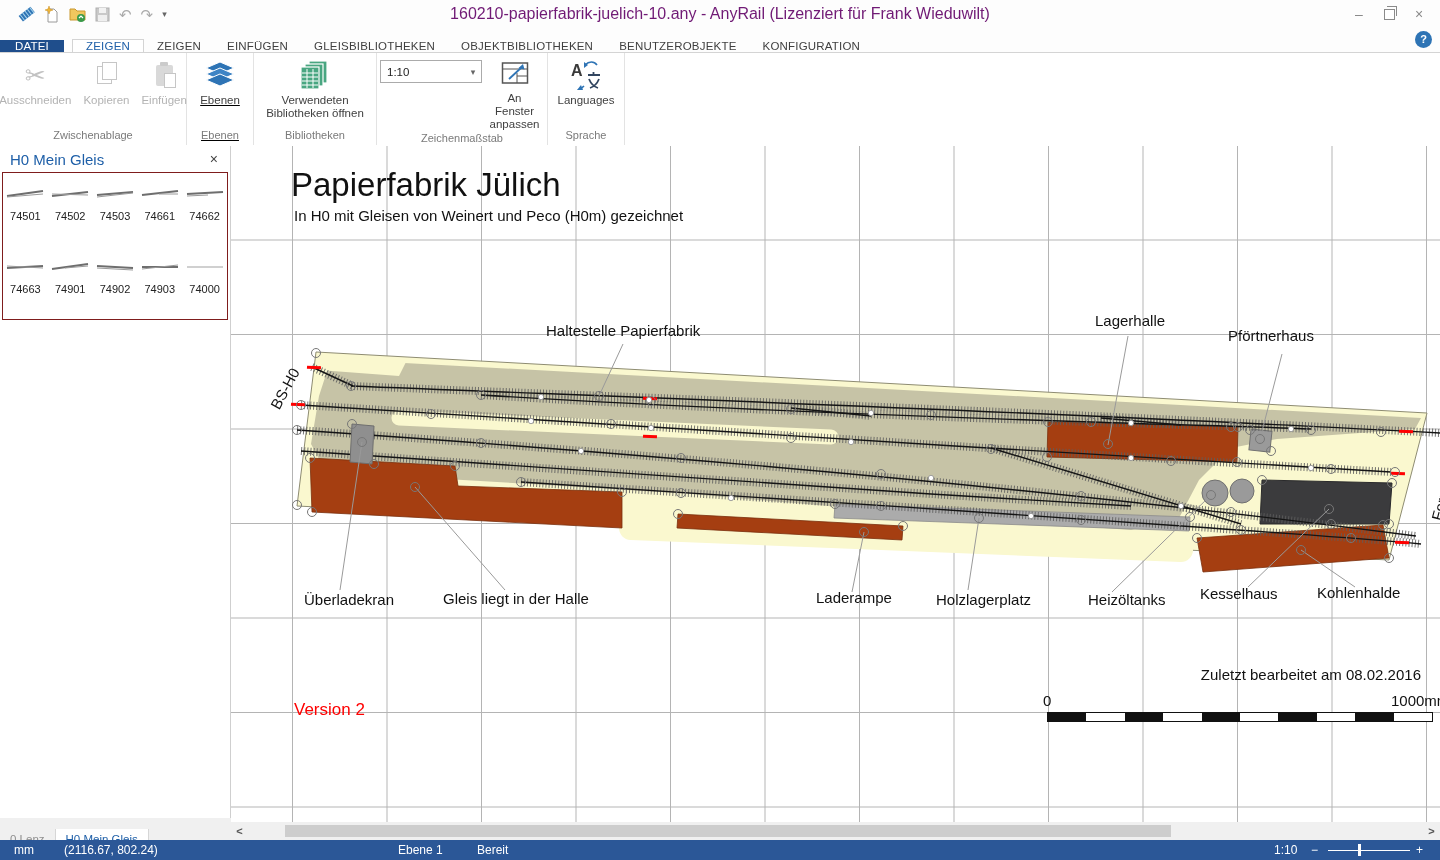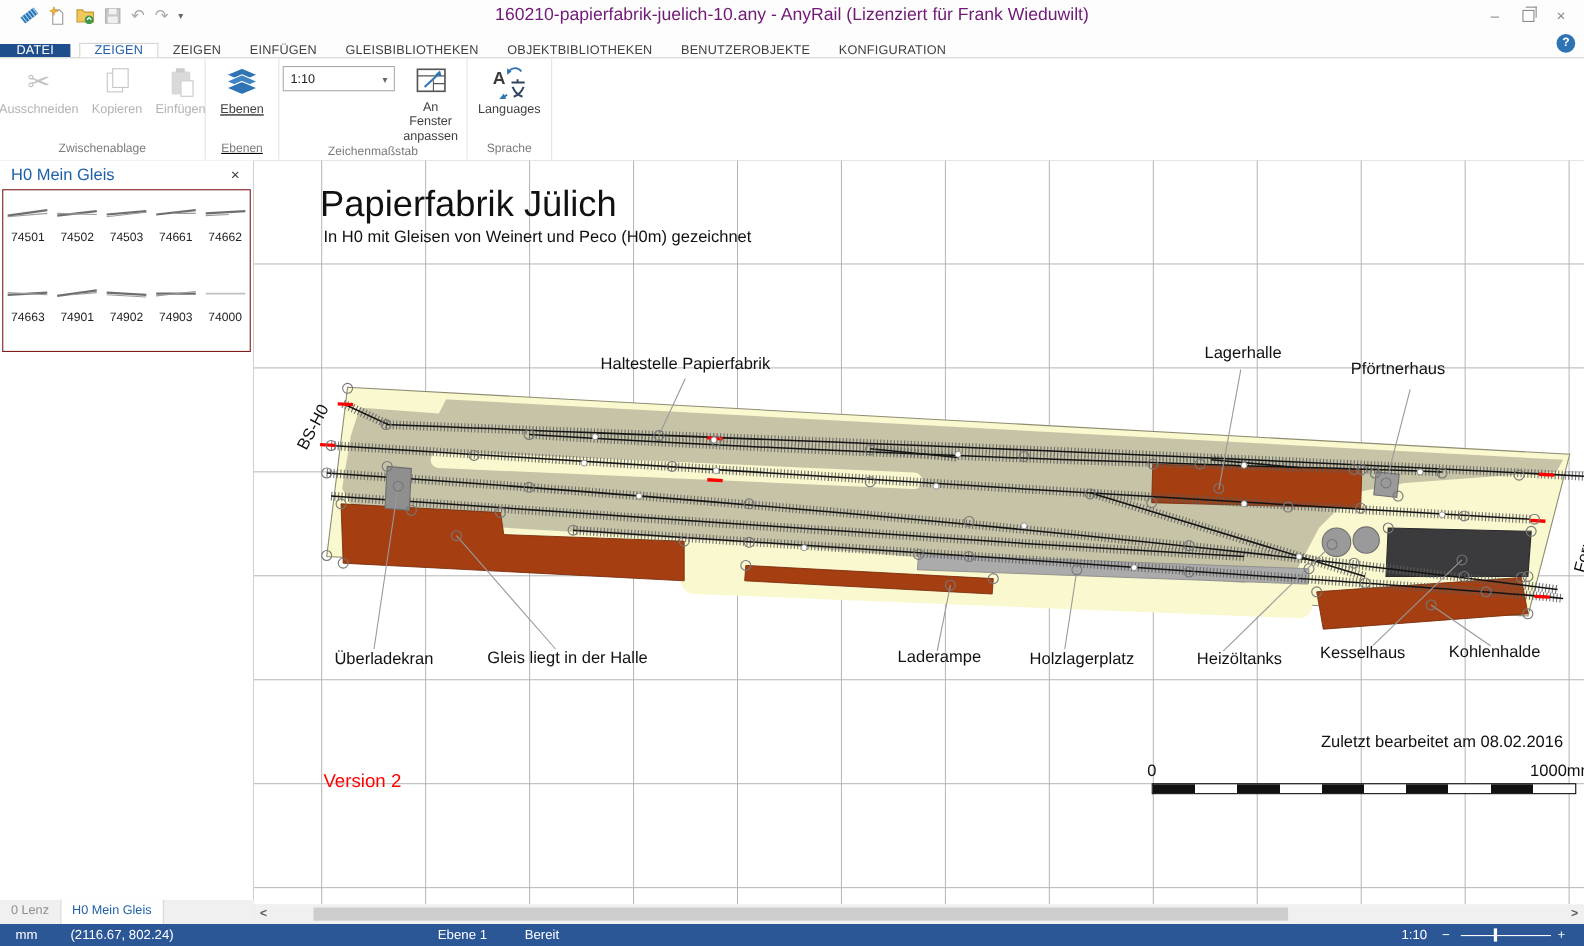--- a/index.html
+++ b/index.html
@@ -46,21 +46,21 @@
   
   .sidepanel{position:absolute;left:0;top:146px;width:230px;height:672px;background:#fff;border-right:1px solid #CFCFCF;}
   .sp-title{position:absolute;left:10px;top:5px;font-size:15px;color:#1E5FA8;}
   .sp-close{position:absolute;right:12px;top:5px;font-size:14px;color:#444;}
   .sp-box{position:absolute;left:2px;top:26px;width:224px;height:146px;border:1px solid #7f1d1d;display:grid;grid-template-columns:repeat(5,1fr);grid-template-rows:1fr 1fr;}
   .sp-item{display:flex;flex-direction:column;align-items:center;padding-top:14px;}
   .sp-item .num{font-size:11px;color:#222;margin-top:11px;}
 
   
   .btabs{position:absolute;left:0;top:818px;width:231px;height:22px;background:#F0F0F0;border-right:1px solid #CFCFCF;display:flex;font-size:11.5px;}
-  .btab{padding:0 10px;line-height:21px;}
+  .btab{padding:0 10px;line-height:21px;margin-top:11px;}
   .btab.inactive{color:#8F8F8F;border-right:1px solid #D6D6D6;}
   .btab.active{background:#fff;color:#1E5FA8;border-right:1px solid #D6D6D6;}
 
   
   .canvas{position:absolute;left:231px;top:146px;width:1209px;height:676px;background:#fff;overflow:hidden;
     background-image:linear-gradient(to right,#B4B4B4 1px,transparent 1px),linear-gradient(to bottom,#B4B4B4 1px,transparent 1px);
     background-size:94.5px 94.5px,94.5px 94.5px;background-position:61px 0px,0px 93.5px;}
   .plan-svg{position:absolute;left:0;top:0;}
   .plan-title{position:absolute;left:60px;top:20px;font-size:33px;color:#111;}
   .plan-sub{position:absolute;left:63px;top:61px;font-size:15px;color:#111;}
@@ -172,20 +172,36 @@
             <path d="M16,13 L30,19 L16,25 L2,19 Z" fill="#2E74B5" stroke="#fff"></path>
               </svg>
             </div>
           <div class="lbl">Ebenen</div>
         </div>
       </div>
       <div class="rgroup-label">Ebenen</div>
     </div>
 
 
+    <div class="rgroup" style="width:122px;">
+      <div class="rgroup-body">
+        <div class="rbtn" style="max-width:118px;">
+          <div class="ic">
+              <svg width="34" height="30">
+            <rect x="11" y="1" width="18" height="22" fill="#49A681" stroke="#fff" stroke-width="1.2"></rect>
+            <rect x="7" y="4" width="18" height="22" fill="#49A681" stroke="#fff" stroke-width="1.2"></rect>
+            <rect x="3" y="7" width="18" height="22" fill="#49A681" stroke="#fff" stroke-width="1.2"></rect>
+            <path d="M4,13 h16 M4,17 h16 M4,21 h16 M4,25 h16 M9,9 v19 M15,9 v19" stroke="#fff" stroke-width="1"></path>
+              </svg>
+            </div>
+          <div class="lbl">Verwendeten Bibliotheken öffnen</div>
+        </div>
+      </div>
+      <div class="rgroup-label">Bibliotheken</div>
+    </div>
 
     <div class="rgroup" style="width:170px;">
       <div class="rgroup-body" style="justify-content:flex-start;">
         <div>
           <div class="combo">
             <span class="val">1:10</span>
             <span class="dd">▾</span>
           </div>
         </div>
         <div class="rbtn" style="max-width:66px;padding-top:2px;">

